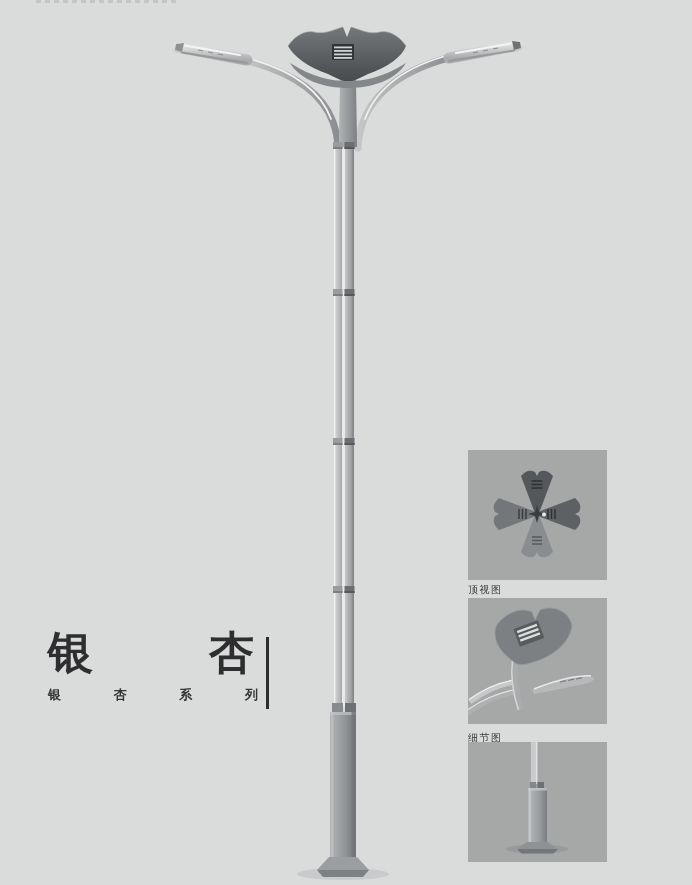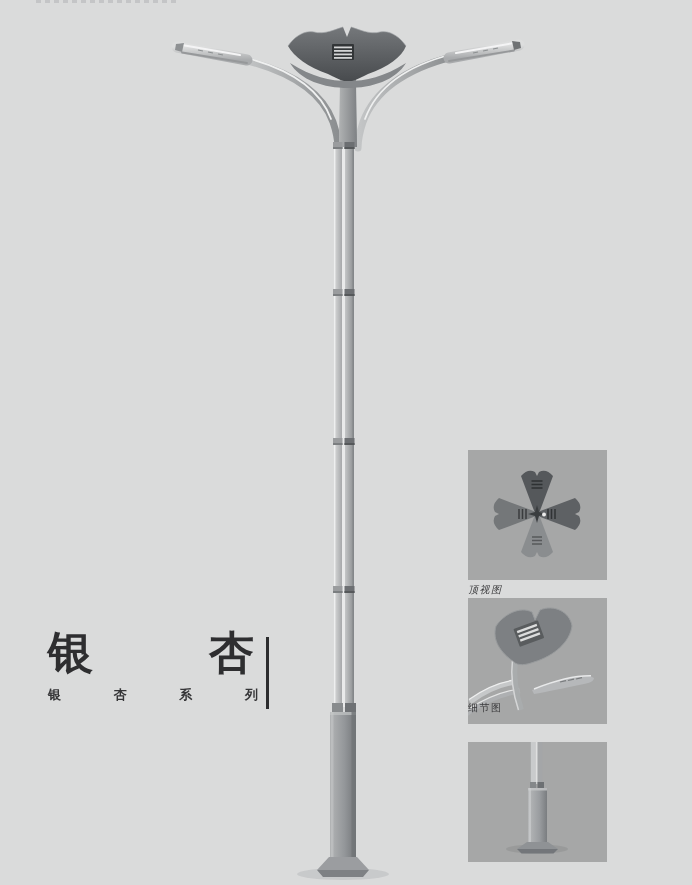--- a/index.html
+++ b/index.html
@@ -22,22 +22,22 @@
     font-size:13px;font-weight:600;color:#353537;}
   .title-divider{position:absolute;left:266px;top:637px;width:2.5px;height:72px;background:#2c2c2e;}
 
   
   .panel{position:absolute;left:468px;width:139px;background:#a6a7a7;overflow:hidden;}
   .panel svg{display:block;}
   .panel-1{top:450px;height:130px;}
   .panel-2{top:598px;height:126px;}
   .panel-3{top:742px;height:120px;}
   .panel-label{position:absolute;left:468px;font-size:10px;color:#3a3a3c;letter-spacing:1.5px;}
-  .label-1{top:583px;font-style:italic;}
-  .label-2{top:701px;}
+  .label-1{top:583px;}
+  .label-2{top:731px;}
 </style>
 </head>
 <body>
 
 <div class="page">
 
   <div class="top-fragment"></div>
 
   <svg class="lamp-svg" viewBox="0 0 692 885">
     <defs>

